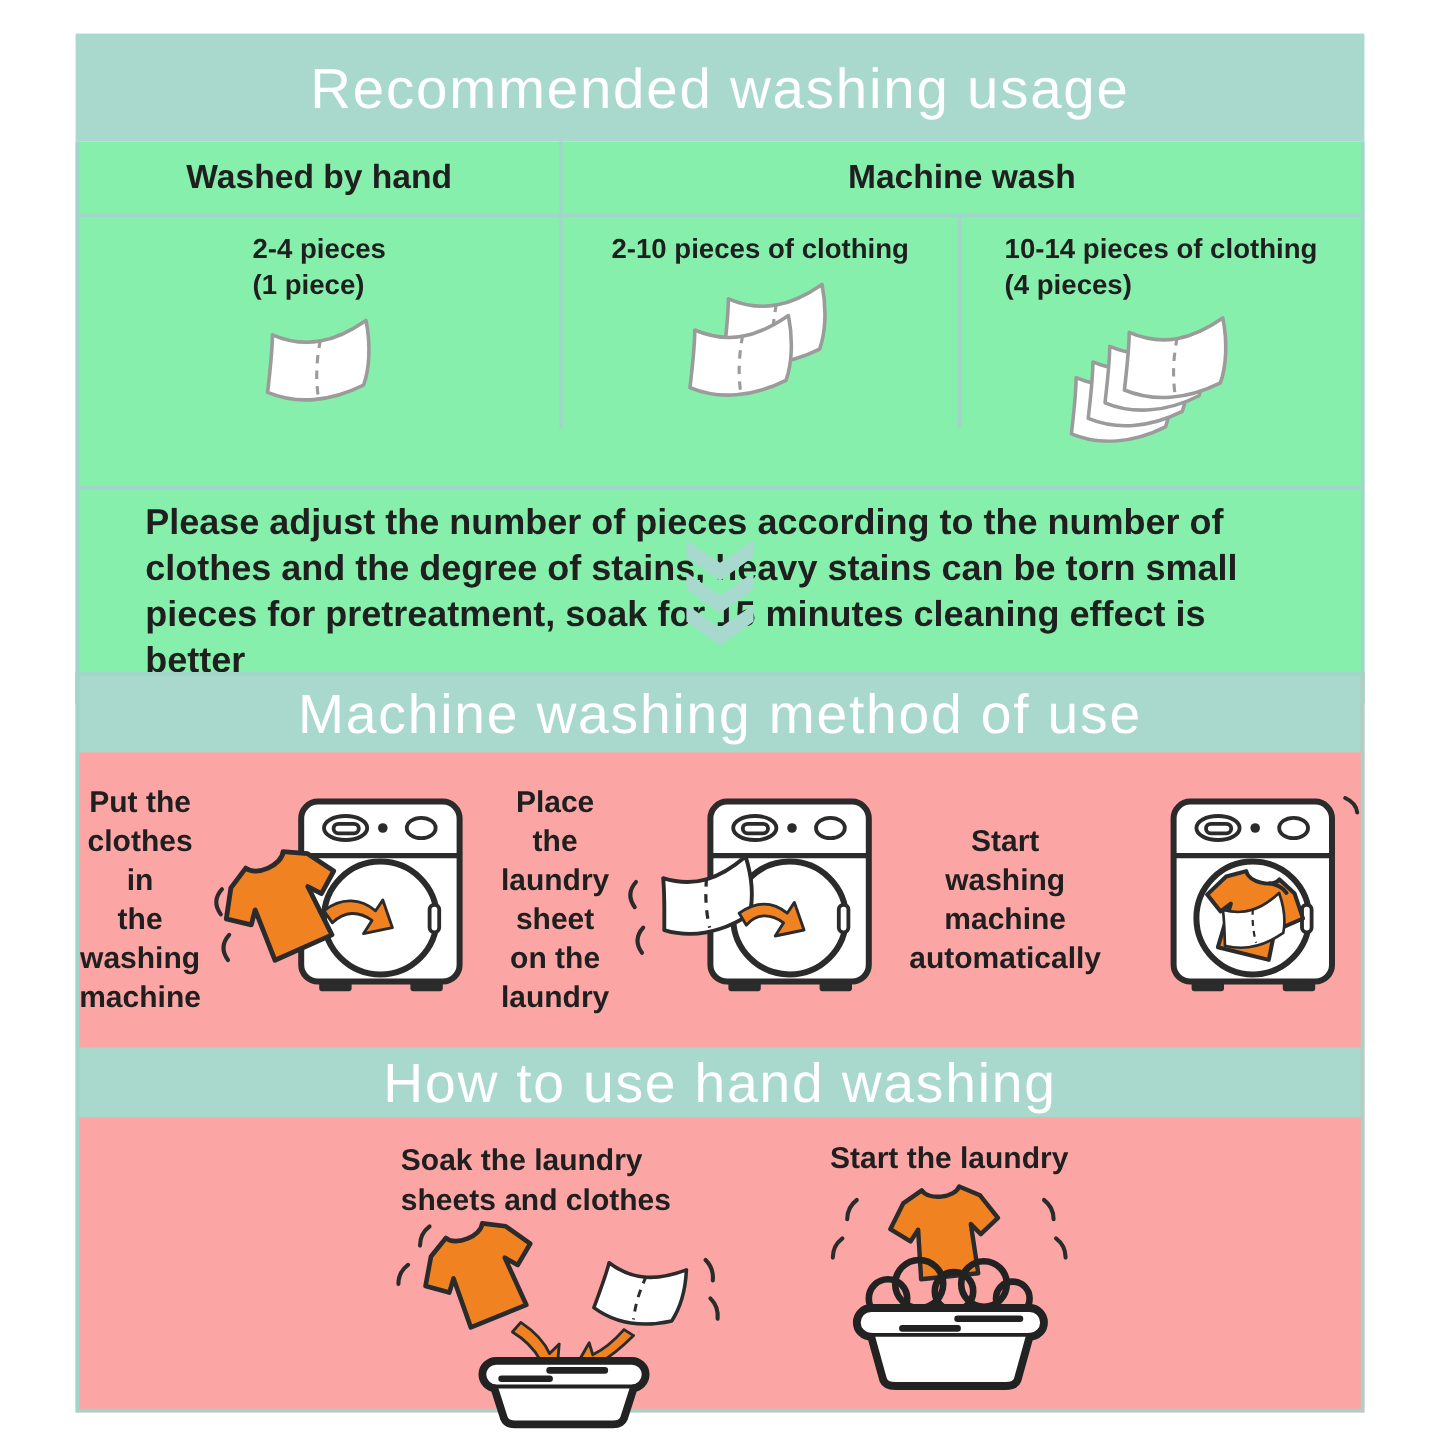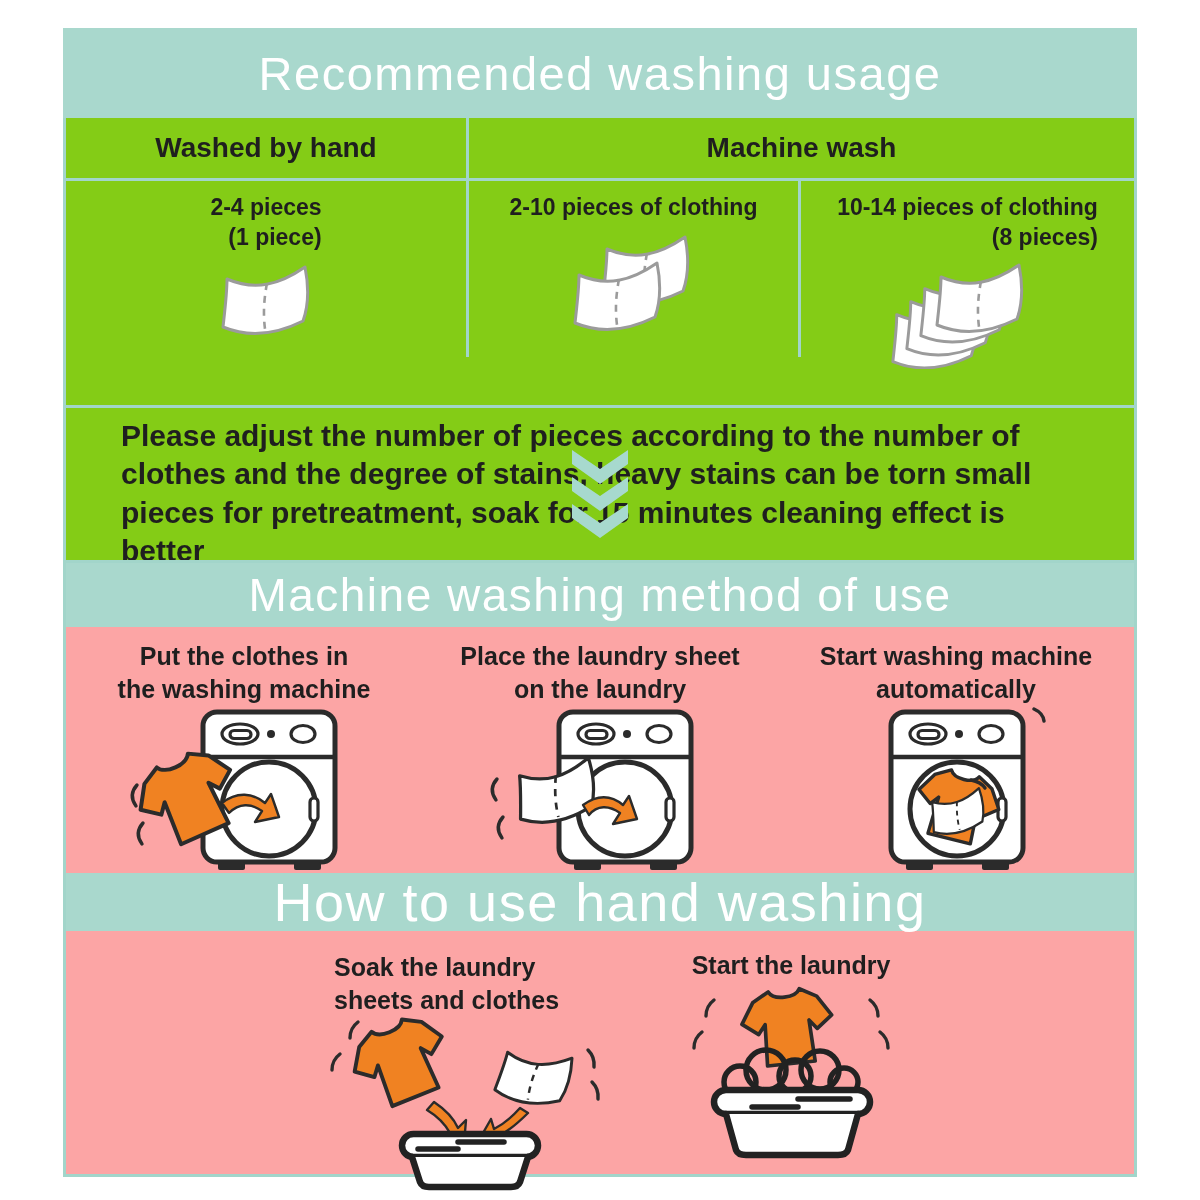--- a/index.html
+++ b/index.html
@@ -7,49 +7,49 @@
     width:1200px;height:1200px;position:relative;background:#ffffff;
     font-family:"Liberation Sans", sans-serif;color:#1f1f1f;overflow:hidden;
   }
   .banner{
     background:#a9d8cd;color:#ffffff;display:flex;align-items:center;justify-content:center;
     font-size:47px;font-weight:400;letter-spacing:1.5px;white-space:nowrap;
   }
   
   .usage-box{position:absolute;left:63px;top:28px;width:1074px;}
   .usage-banner{height:90px;}
-  .usage-table{border:3px solid #a2d5ca;border-top:none;background:#84cc16;}
+  .usage-table{border:3px solid #a2d5ca;border-top:none;background:#86efac;}
   .u-row{display:flex;}
   .u-head{height:60px;align-items:center;}
   .u-head .u-cell{display:flex;align-items:center;justify-content:center;
     font-size:28px;font-weight:600;height:100%;}
   .c1{width:403px;border-right:3px solid #a2d5ca;box-sizing:border-box;}
   .c2{width:332px;border-right:3px solid #a2d5ca;box-sizing:border-box;}
   .c3{flex:1;}
   .u-body{height:176px;border-top:3px solid #a2d5ca;}
   .u-body .u-cell{display:flex;flex-direction:column;align-items:center;padding-top:12px;box-sizing:border-box;height:100%;}
-  .pieces{font-size:23px;font-weight:600;line-height:1.3;text-align:right;}
+  .pieces{font-size:23px;font-weight:600;line-height:1.3;text-align:left;}
   .sheet-wrap{margin-top:4px;}
   .u-note{border-top:3px solid #a2d5ca;padding:9px 60px 12px 55px;
     font-size:30px;font-weight:600;line-height:1.28;margin-top:48px;}
   
   .sheet-o{fill:#ffffff;stroke:#9b9b9b;stroke-width:3;stroke-linejoin:round;}
   .sheet-f{fill:none;stroke:#9b9b9b;stroke-width:2.6;stroke-dasharray:7 6;}
   .sheetd-o{fill:#ffffff;stroke:#2b2b2b;stroke-width:3.6;stroke-linejoin:round;}
   .sheetd-f{fill:none;stroke:#2b2b2b;stroke-width:3;stroke-dasharray:8 7;}
   
   .divider{position:absolute;left:0;top:450px;width:100%;display:flex;justify-content:center;}
   .chev{fill:#a7d9ce;}
   
   .method-box{position:absolute;left:63px;top:560px;width:1074px;height:617px;
     border:3px solid #a2d5ca;box-sizing:border-box;background:#fca5a5;}
   .machine-banner{height:64px;font-size:46px;}
-  .hand-banner{height:58px;font-size:54px;}
+  .hand-banner{height:58px;font-size:46px;}
   .machine-steps{display:flex;height:246px;}
-  .m-col{flex:1;display:flex;flex-direction:column;align-items:center;padding-top:13px;}
+  .m-col{flex:1;display:flex;flex-direction:row;align-items:center;}
   .caption{font-size:25px;font-weight:600;line-height:1.3;text-align:center;white-space:pre-line;}
   .m-icon{margin-top:2px;}
   .hand-steps{position:relative;height:243px;}
   .h-step1{position:absolute;left:240px;top:20px;width:340px;}
   .h-step1 .caption{text-align:left;padding-left:28px;}
   .h-step2{position:absolute;left:575px;top:18px;width:300px;display:flex;flex-direction:column;align-items:center;}
   
   .mk{fill:#ffffff;stroke:#2b2b2b;stroke-width:5;stroke-linejoin:round;}
   .mk3{fill:#ffffff;stroke:#2b2b2b;stroke-width:3.2;stroke-linejoin:round;}
   .ink{fill:#2b2b2b;}
@@ -97,21 +97,21 @@
             <g transform="translate(8,28)">
               <path class="sheet-o" d="M12,20 C40,32 64,26 90,8 C94,28 93,48 88,62 C60,76 32,78 8,68 C10,50 12,34 12,20 Z"></path>
               <path class="sheet-f" d="M52,24 C49,40 48,54 50,70"></path>
             </g>
           </svg>
         </div>
       </div>
       <div class="u-cell c3">
         <div class="pieces">
           <div>10-14 pieces of clothing</div>
-          <div>(8 pieces)</div>
+          <div>(4 pieces)</div>
         </div>
         <div class="sheet-wrap">
           <svg width="170" height="112" viewBox="0 0 170 112">
             <g transform="translate(2,38) scale(0.98)">
               <path class="sheet-o" d="M12,20 C40,32 64,26 90,8 C94,28 93,48 88,62 C60,76 32,78 8,68 C10,50 12,34 12,20 Z"></path>
             </g>
             <g transform="translate(16,25) scale(0.98)">
               <path class="sheet-o" d="M12,20 C40,32 64,26 90,8 C94,28 93,48 88,62 C60,76 32,78 8,68 C10,50 12,34 12,20 Z"></path>
             </g>
             <g transform="translate(30,12) scale(0.98)">

